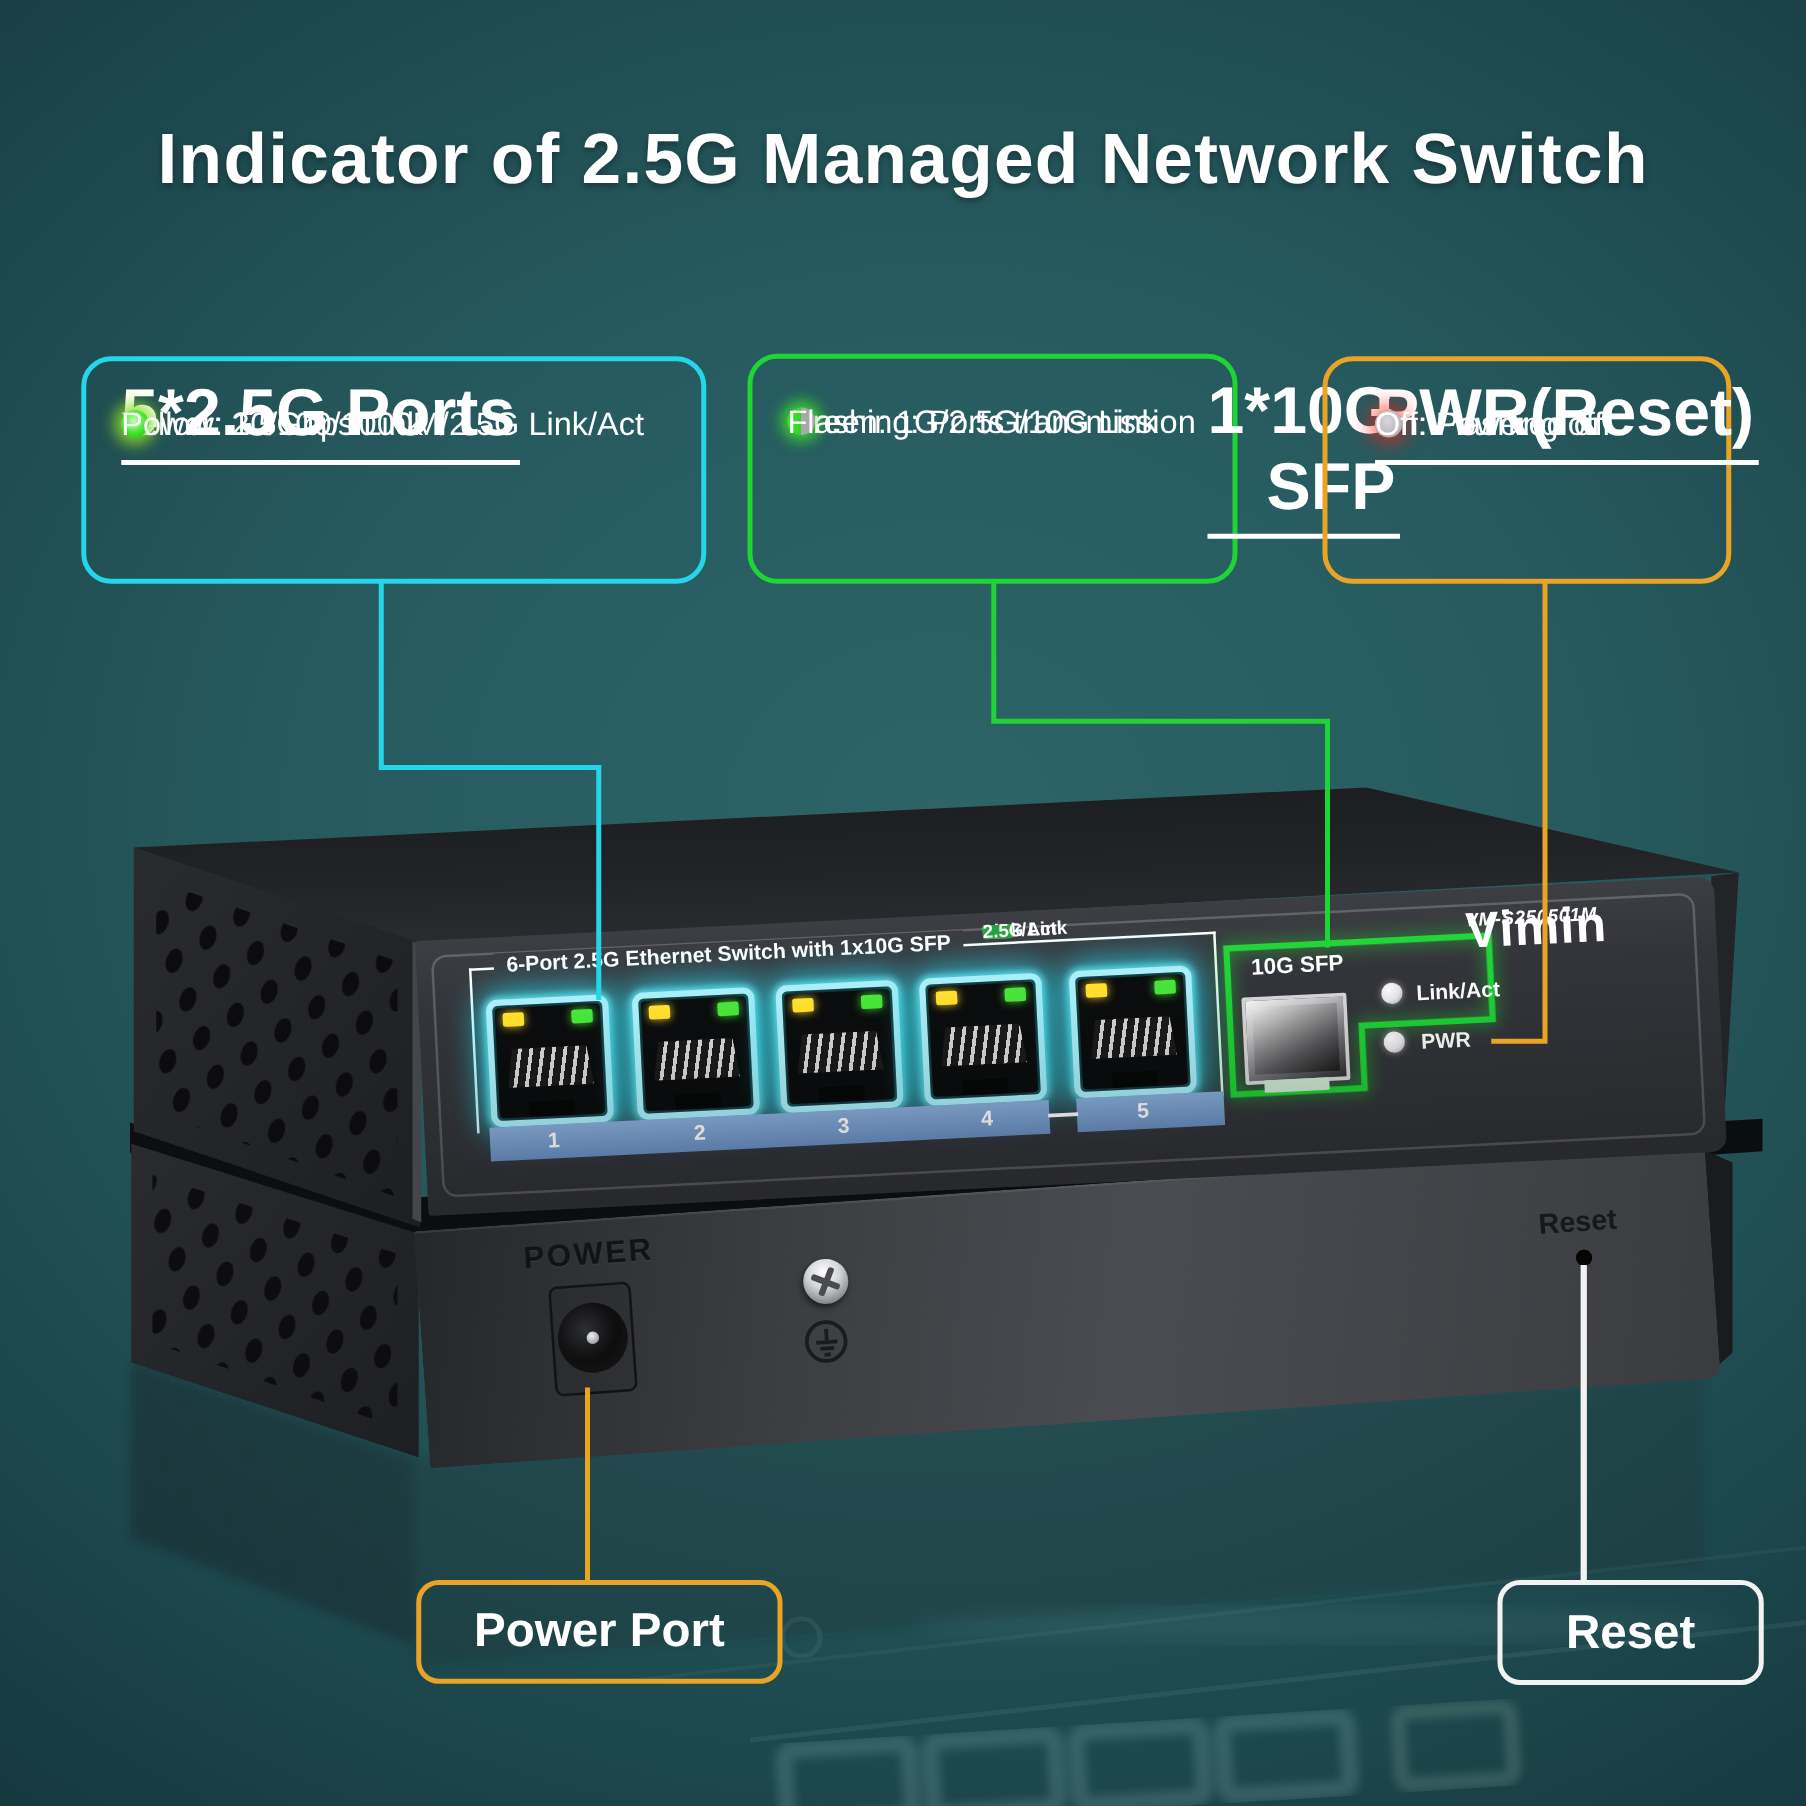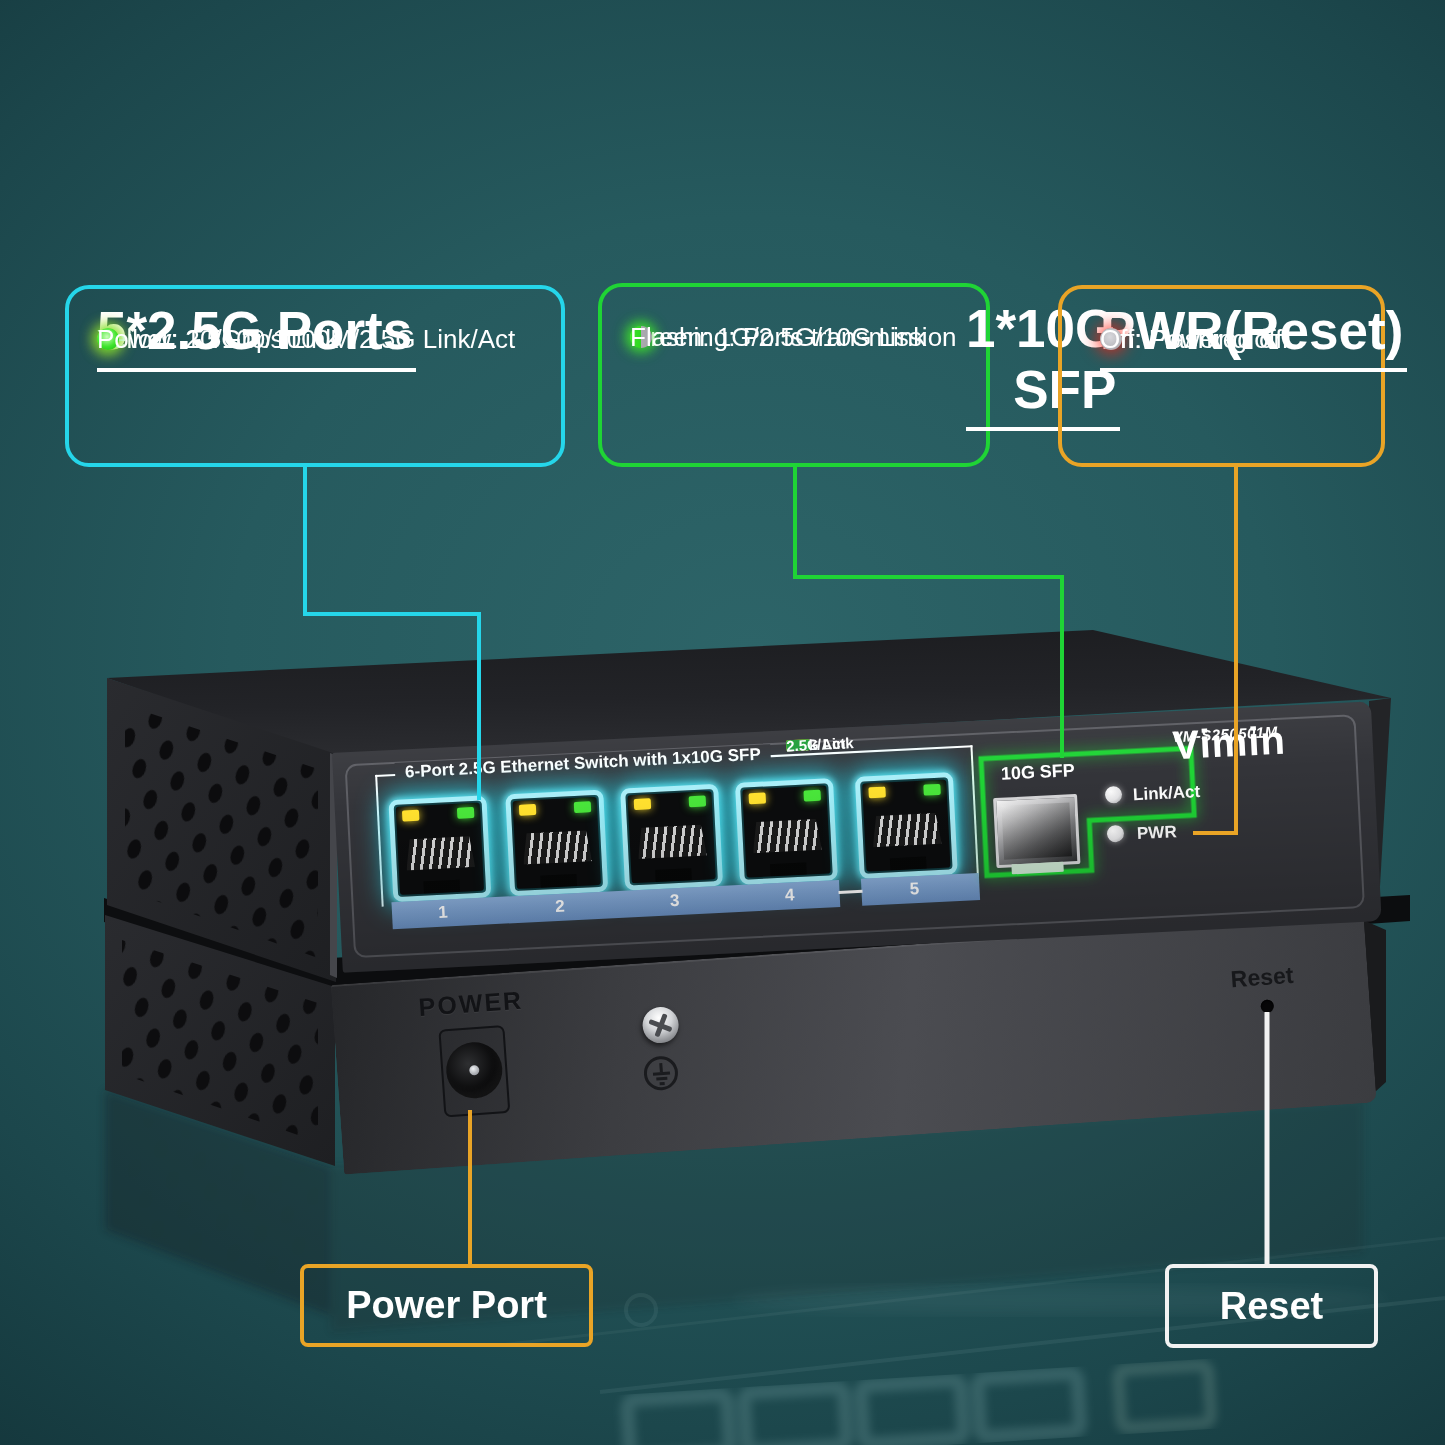--- a/index.html
+++ b/index.html
@@ -132,21 +132,21 @@
   .screw-bar-h{left:6px;top:16px;width:24px;height:5px;background:#4a4c50;border-radius:2px;}
   #ground{left:306px;top:92px;width:34px;height:34px;border:3px solid #1a1b1e;border-radius:50%;}
   .gnd-stem{left:13px;top:4px;width:3px;height:9px;background:#1a1b1e;}
   .gnd-b1{left:6px;top:13px;width:17px;height:3px;background:#1a1b1e;}
   .gnd-b2{left:9px;top:18px;width:11px;height:3px;background:#1a1b1e;}
   .gnd-b3{left:12px;top:23px;width:5px;height:3px;background:#1a1b1e;}
   #reset-label{left:898px;top:42px;font-size:23px;font-weight:bold;color:#17181b;}
   #reset-hole{left:926px;top:78px;width:13px;height:13px;border-radius:50%;background:#060607;box-shadow:inset 0 1px 2px #000;}
 
   
-  .anno-box{display:flex;align-items:center;justify-content:center;border:4px solid;border-radius:8px;z-index:6;}
+  .anno-box{display:flex;align-items:center;justify-content:center;border:4px solid;border-radius:18px;z-index:6;margin-left:33px;}
   #power-port-box{left:300px;top:1264px;width:293px;height:83px;border-color:#e9a426;}
   #reset-box{left:1165px;top:1264px;width:213px;height:84px;border-color:#f2f2f2;}
   .anno-text{position:relative;color:#fff;font-size:38px;font-weight:bold;white-space:nowrap;}
 </style>
 </head>
 <body>
 
 <div id="stage">
 
   <svg id="device-svg" width="1445" height="1445" viewBox="0 0 1445 1445" style="z-index:1">
@@ -315,20 +315,21 @@
   </div>
 
   <svg id="connector-svg" width="1445" height="1445" viewBox="0 0 1445 1445">
     <polyline points="305,465 305,614 479,614 479,800" fill="none" stroke="#25d6ea" stroke-width="4"></polyline>
     <polyline points="795,465 795,577 1062,577 1062,758" fill="none" stroke="#1fd435" stroke-width="4"></polyline>
     <polyline points="1236,465 1236,833 1193,833" fill="none" stroke="#e9a426" stroke-width="4"></polyline>
     <polyline points="470,1110 470,1266" fill="none" stroke="#e9a426" stroke-width="4"></polyline>
     <polyline points="1267,1012 1267,1266" fill="none" stroke="#f2f2f2" stroke-width="5"></polyline>
   </svg>
 
+  <div class="main-title">Indicator of 2.5G Managed Network Switch</div>
 
   <div id="callout-ports" class="callout" style="z-index:6">
     <div class="callout-inner">
       <div class="callout-title">5*2.5G Ports</div>
       <div class="bullets">
         <div class="bullet">
           <span class="led led-yellow"></span>
           <span class="bullet-text">Yellow: 10/100/1000M/2.5G Link/Act</span>
         </div>
         <div class="bullet">

